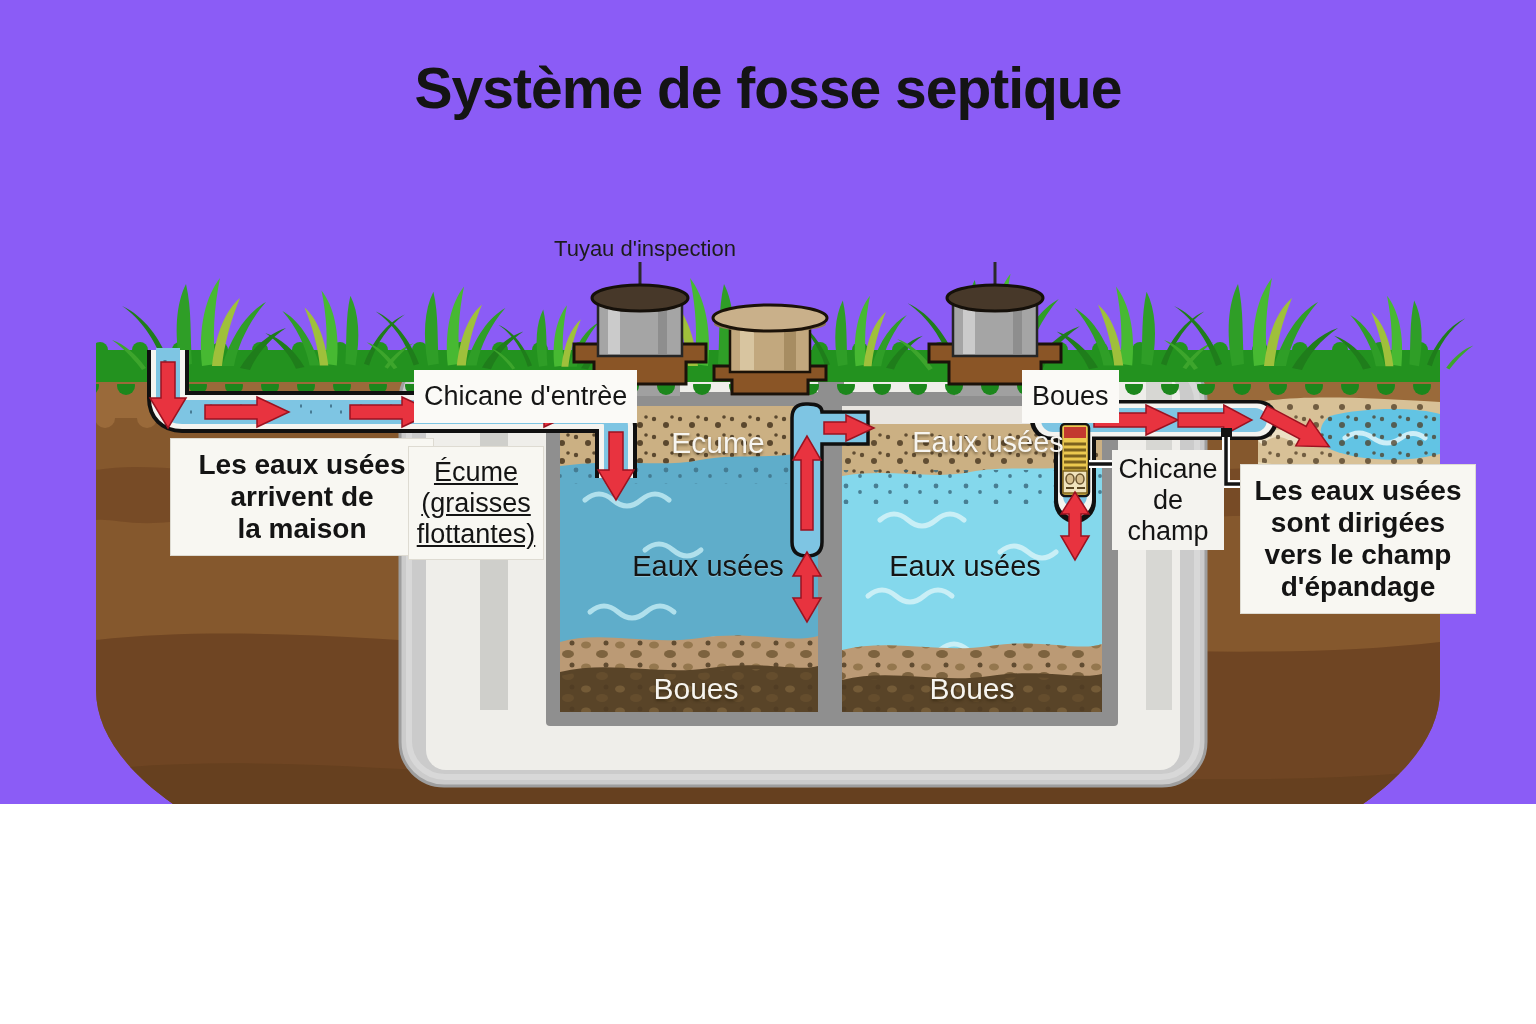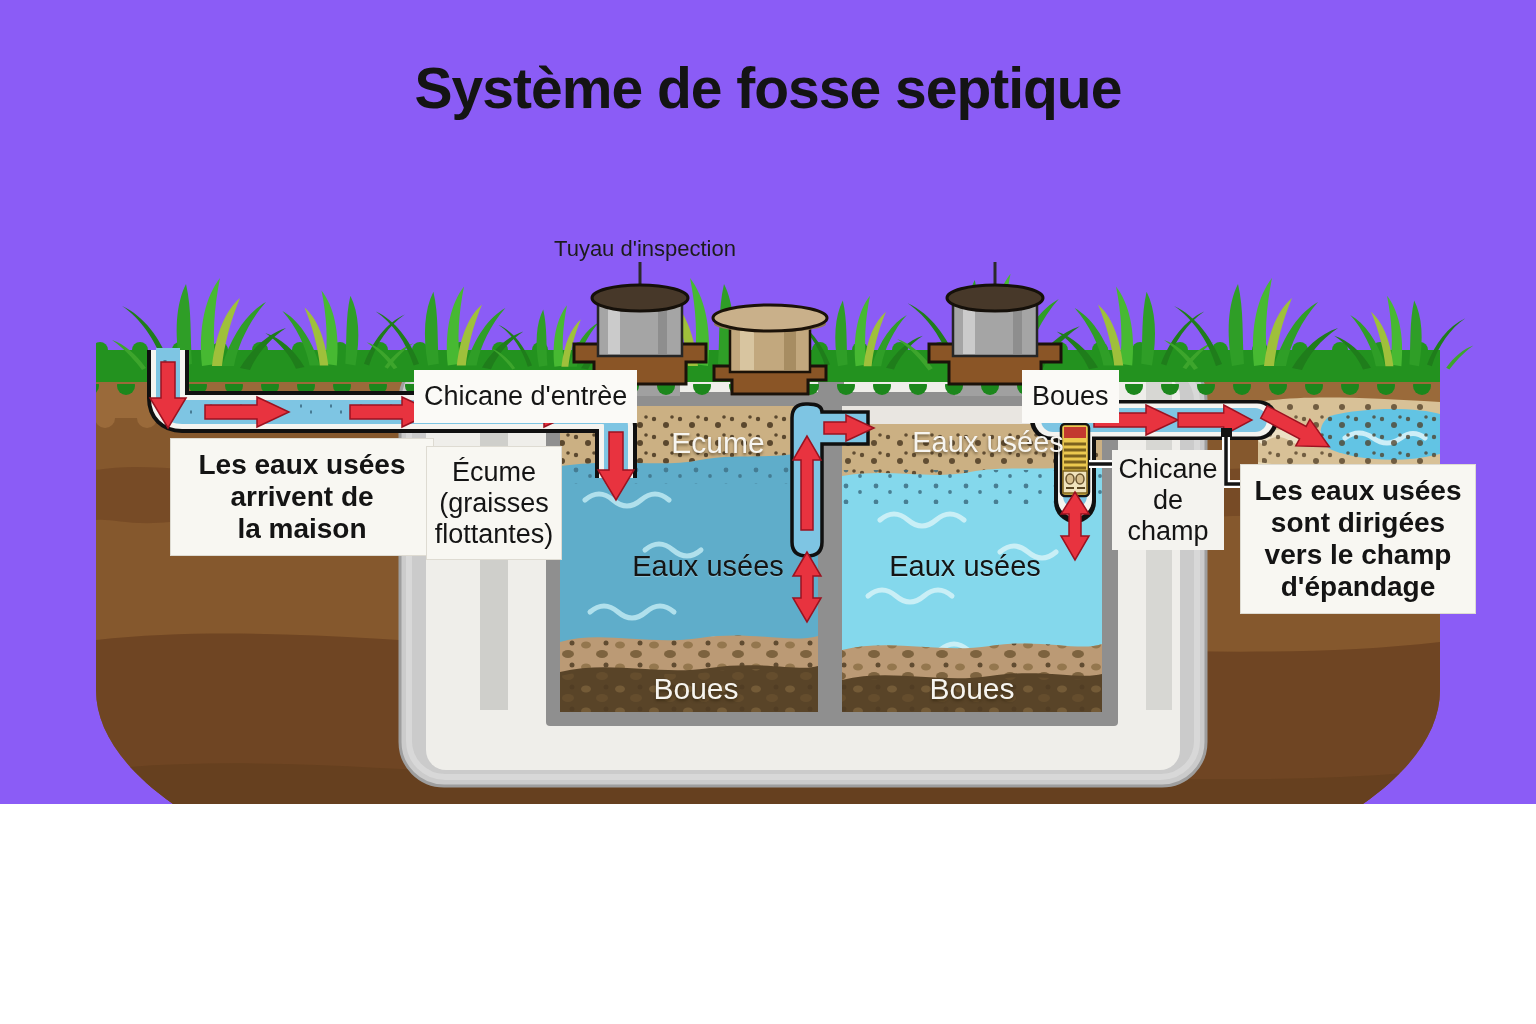--- a/index.html
+++ b/index.html
@@ -230,21 +230,21 @@
   <div class="lbl title">Système de fosse septique</div>
 
   <div class="lbl toplbl" style="left:645px;top:236px;">Tuyau d'inspection</div>
 
   <div class="lbl chip" style="left:414px;top:370px;">Chicane d'entrèe</div>
   <div class="lbl chip" style="left:1022px;top:370px;">Boues</div>
 
   <div class="lbl box" style="left:170px;top:438px;width:250px;">Les eaux usées
 arrivent de
 la maison</div>
-  <div class="lbl box reg" style="left:426px;top:446px;width:122px;">Écume
+  <div class="lbl box reg" style="left:408px;top:446px;width:122px;text-decoration:underline;">Écume
 (graisses
 flottantes)</div>
   <div class="lbl box reg" style="left:1112px;top:450px;width:108px;background:#f4f3ef;border:none;padding:4px 2px;">Chicane
 de champ</div>
   <div class="lbl box" style="left:1240px;top:464px;width:222px;">Les eaux usées
 sont dirigées
 vers le champ
 d'épandage</div>
 
   <div class="lbl intank wt" style="left:718px;top:426px;">Ecume</div>

